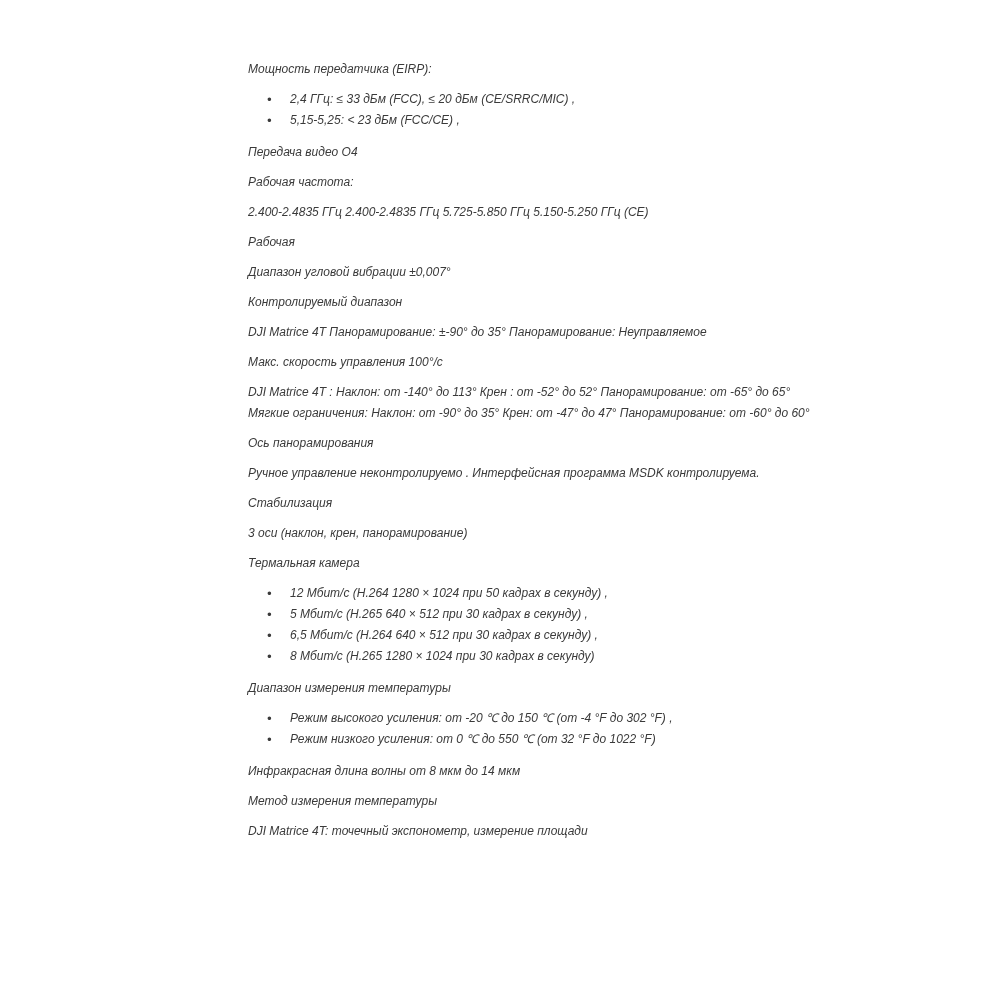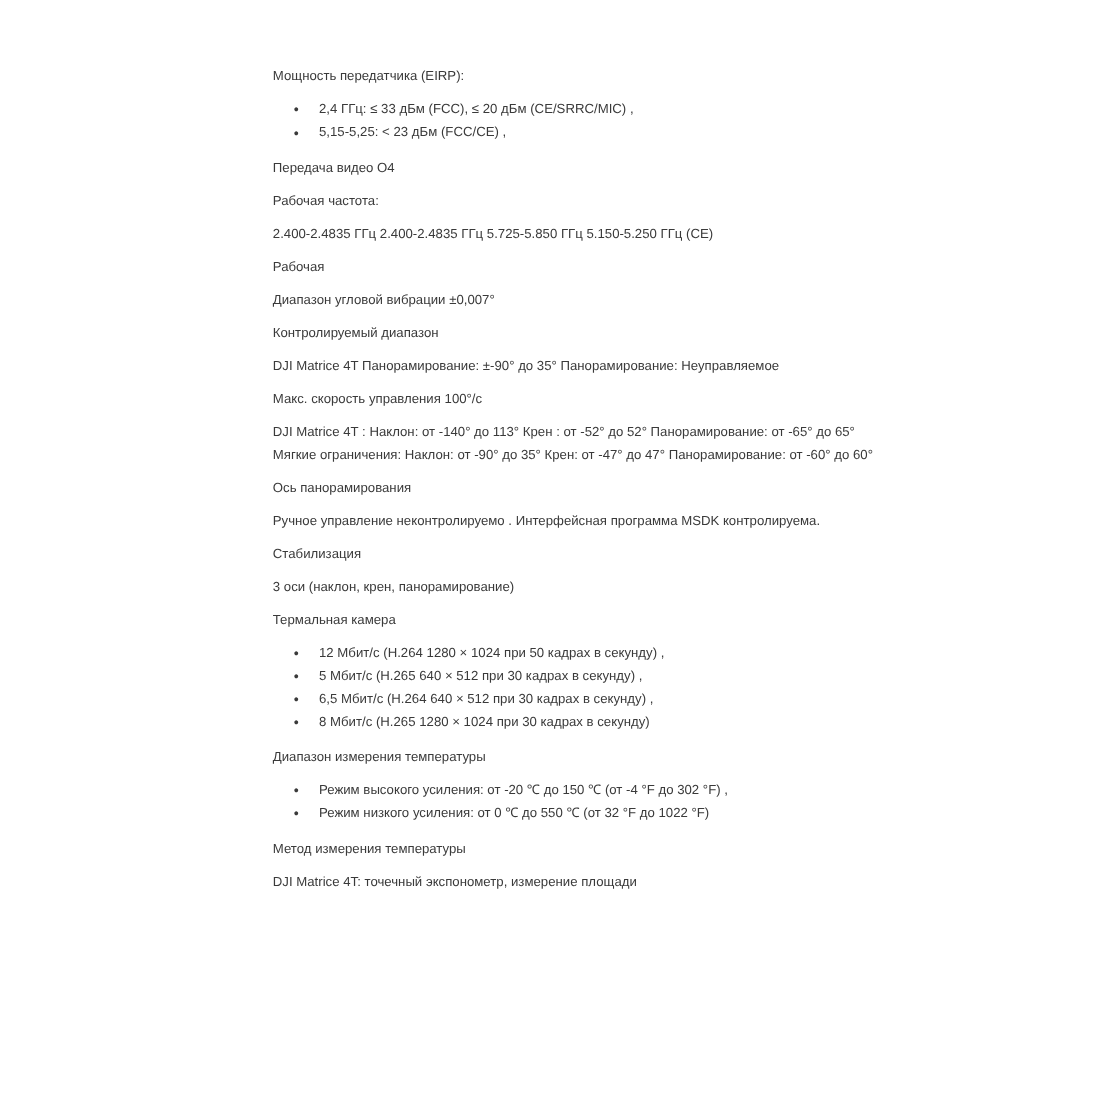--- a/index.html
+++ b/index.html
@@ -13,20 +13,21 @@
     overflow: hidden;
     font-family: "Liberation Sans", sans-serif;
     color: #3a3a3a;
   }
   .doc {
     box-sizing: border-box;
     width: 1000px;
     padding: 59px 150px 20px 248px;
     font-size: 12px;
     line-height: 21px;
+    font-style: italic;
   }
   .doc p {
     margin: 0 0 9px 0;
     padding: 0;
   }
   .doc ul {
     list-style: none;
     margin: 7px 0 11px 0;
     padding: 0;
   }
@@ -98,18 +99,19 @@
     <li>8 Мбит/с (H.265 1280 × 1024 при 30 кадрах в секунду)</li>
   </ul>
 
   <p>Диапазон измерения температуры</p>
 
   <ul>
     <li>Режим высокого усиления: от -20 ℃ до 150 ℃ (от -4 °F до 302 °F) ,</li>
     <li>Режим низкого усиления: от 0 ℃ до 550 ℃ (от 32 °F до 1022 °F)</li>
   </ul>
 
+  <p>Инфракрасная длина волны от 8 мкм до 14 мкм</p>
 
   <p>Метод измерения температуры</p>
 
   <p>DJI Matrice 4T: точечный экспонометр, измерение площади</p>
 
 </div>
 
 </body></html>

